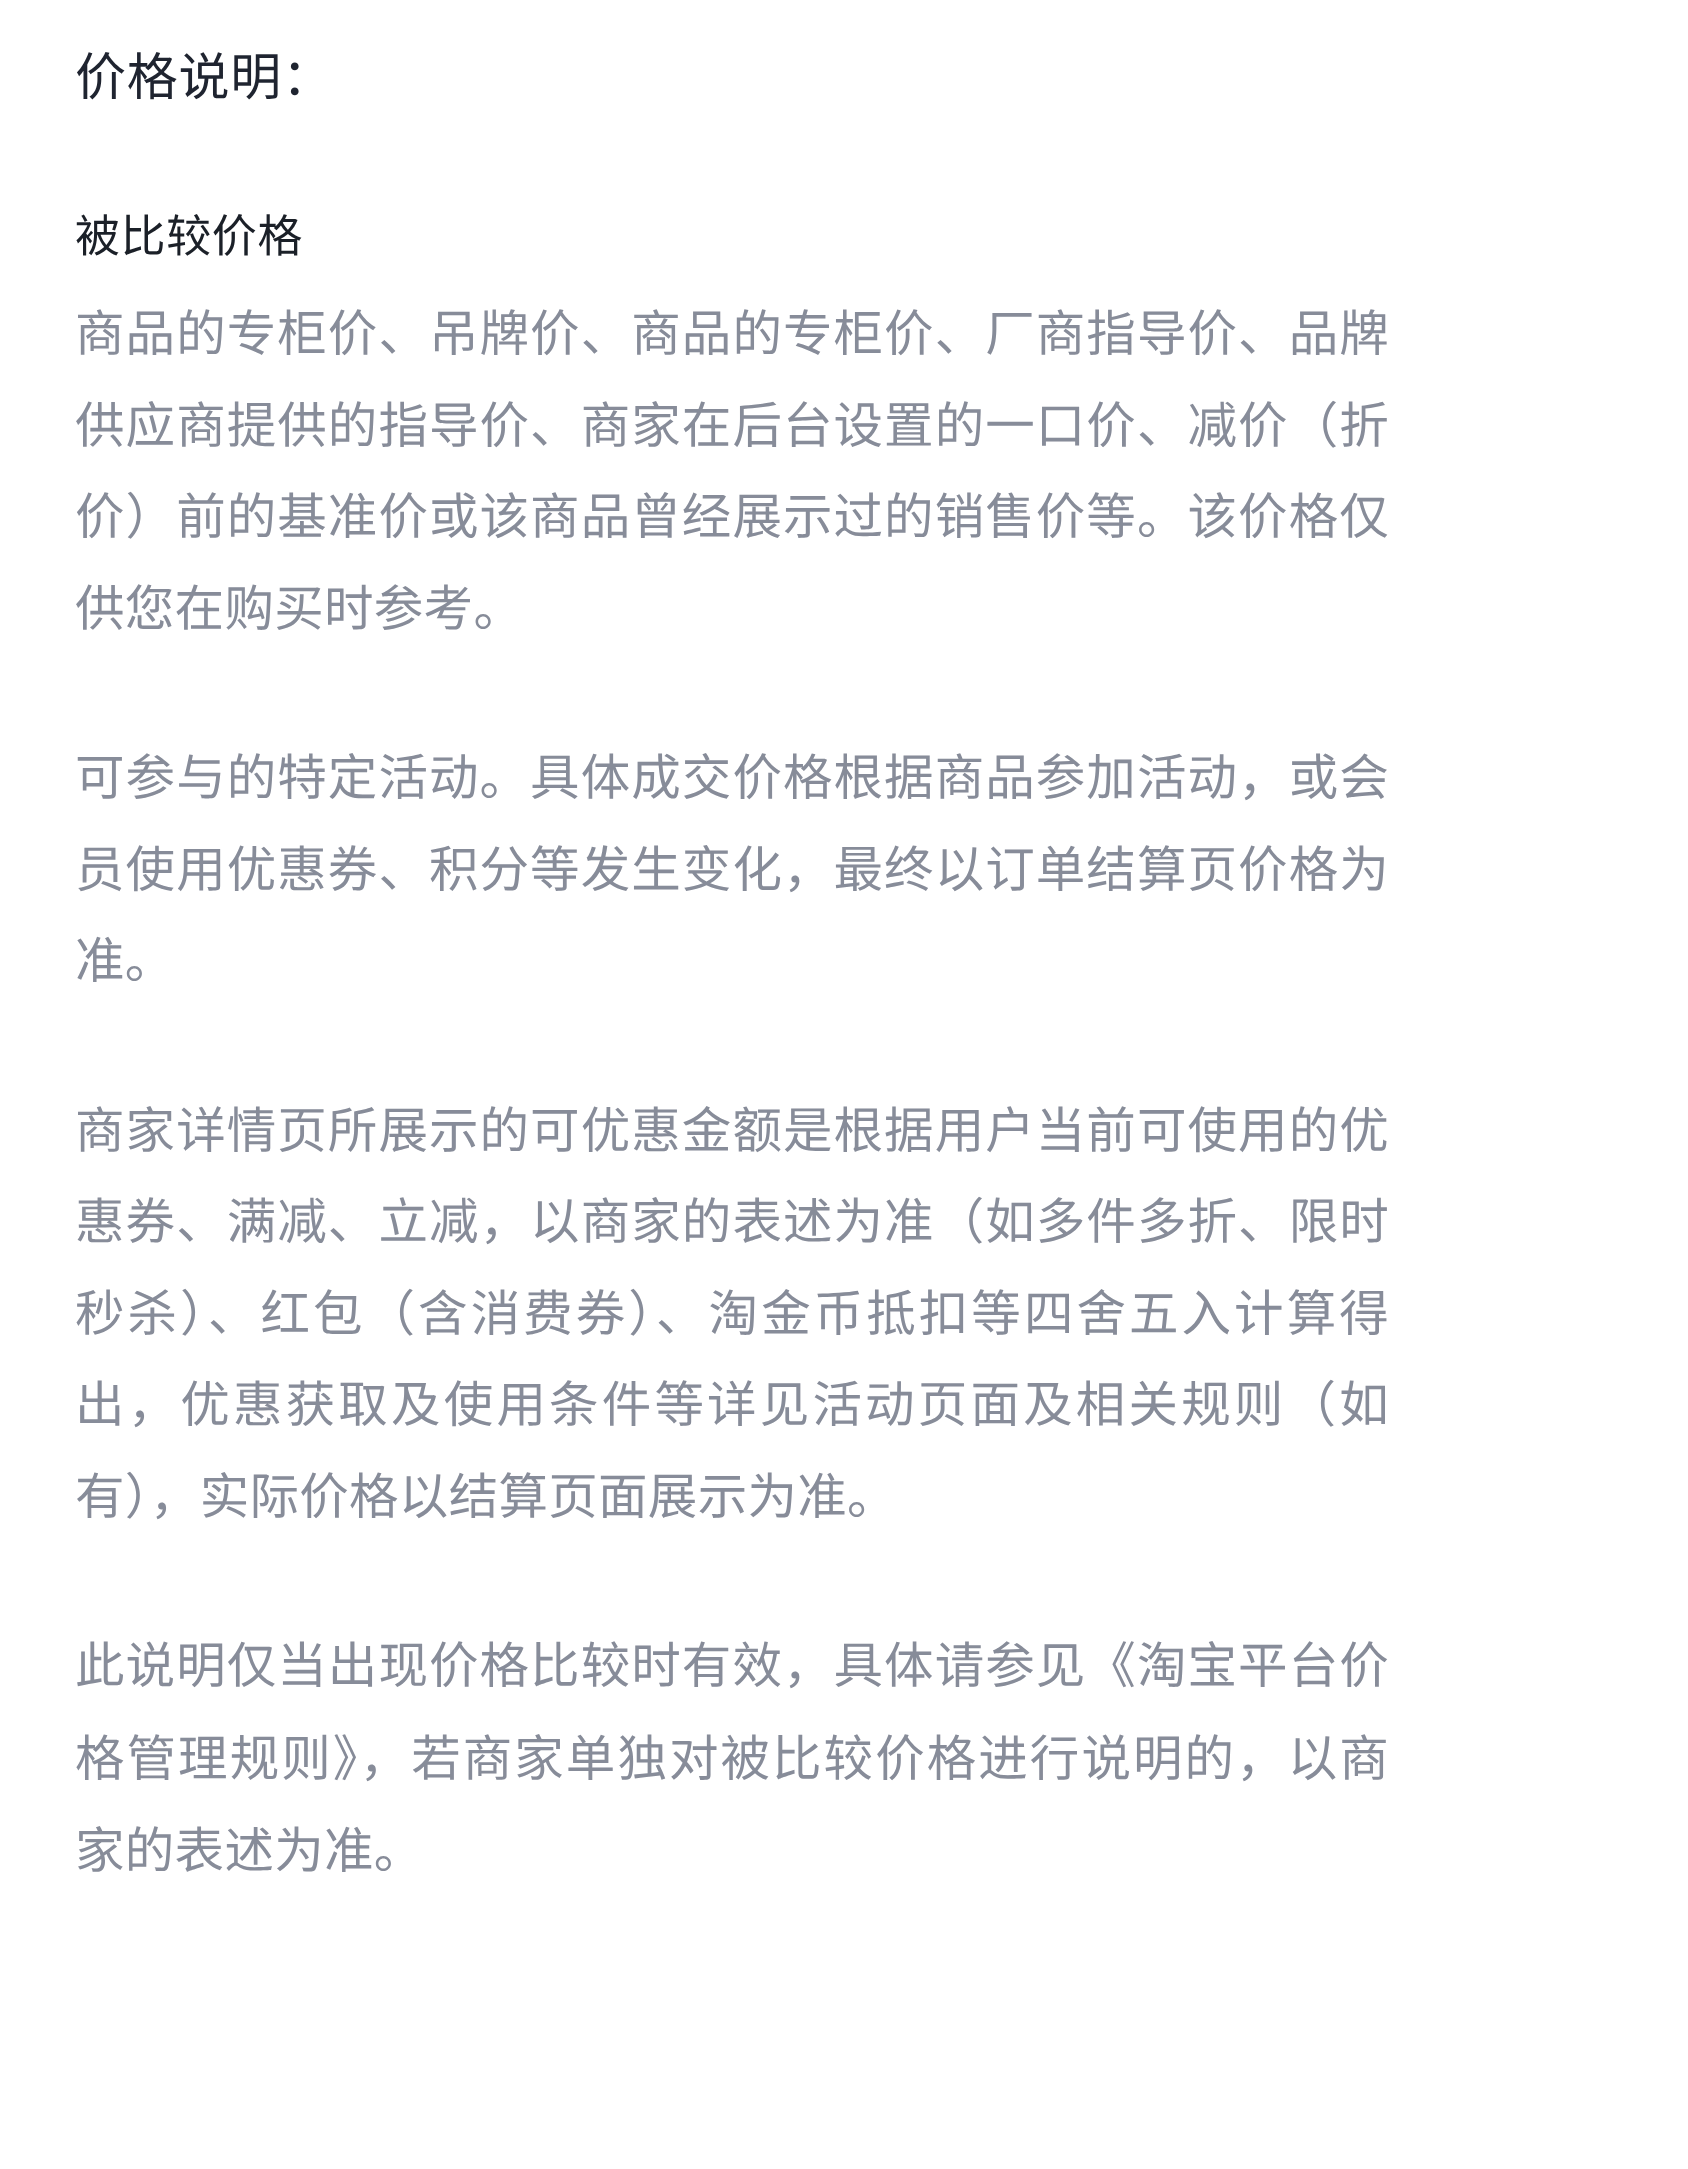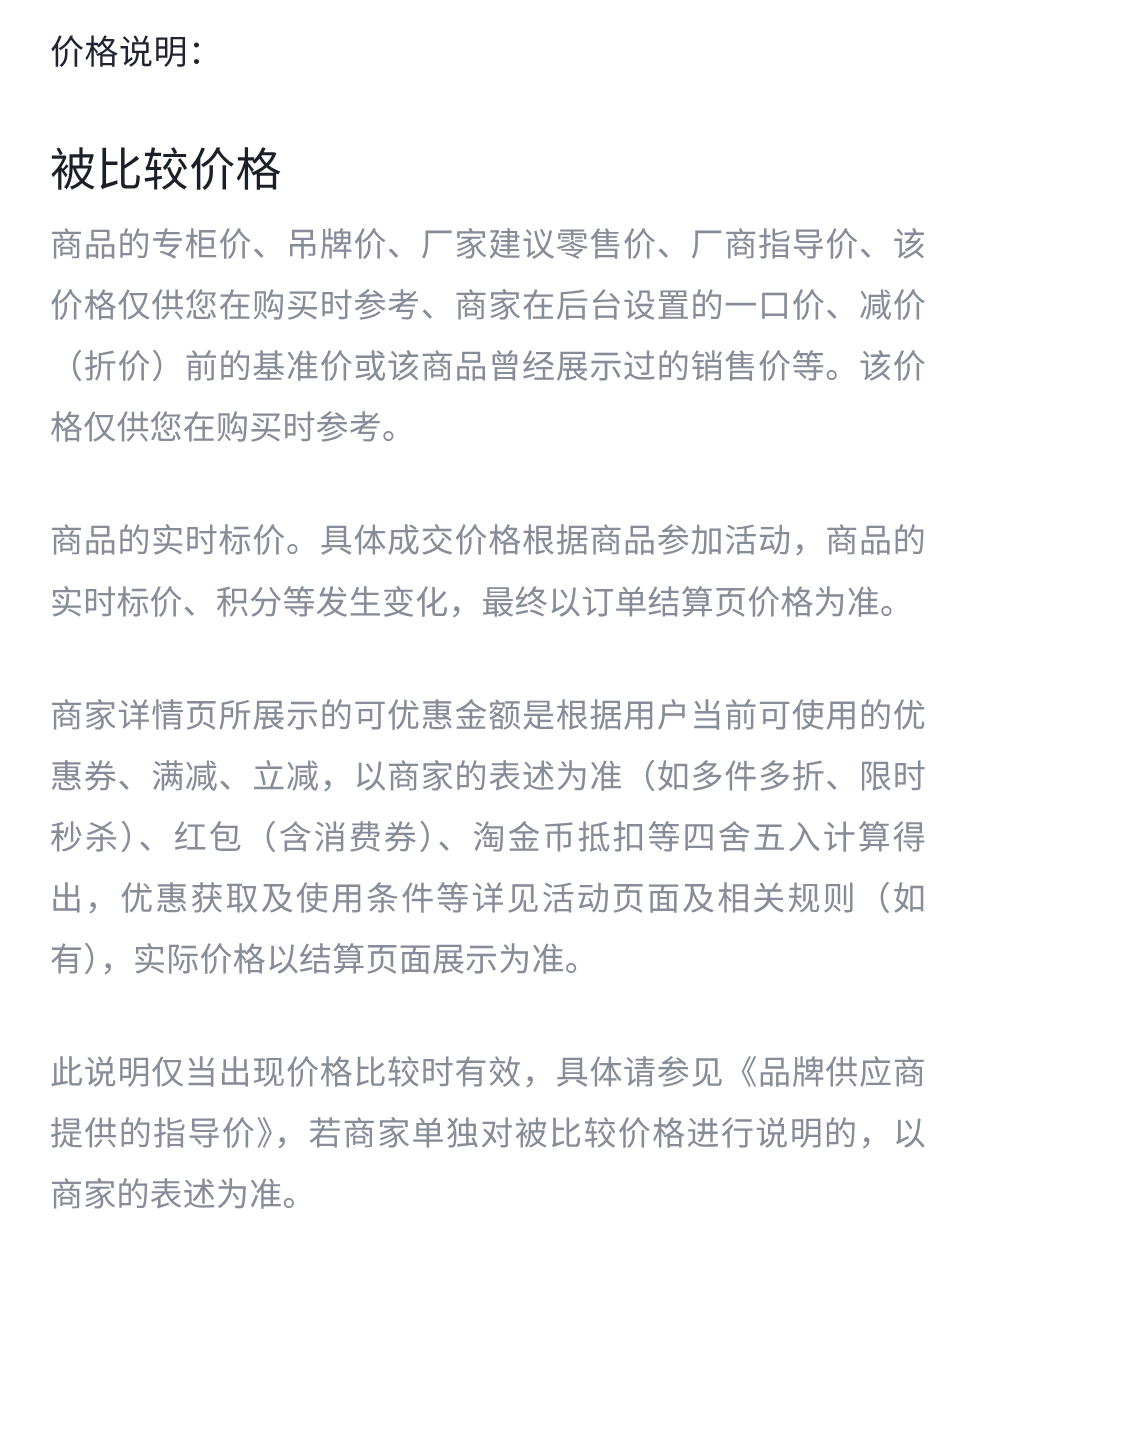--- a/index.html
+++ b/index.html
@@ -29,21 +29,21 @@
     margin: 0 0 62px 0;
     letter-spacing: 0.5px;
   }
   .section {
     margin-bottom: 52px;
   }
   .section:last-child {
     margin-bottom: 0;
   }
   .section-heading {
-    font-size: 46px;
+    font-size: 30px;
     line-height: 1.4;
     color: #1b2028;
     font-weight: 400;
     margin: 0 0 12px 0;
     letter-spacing: 0.4px;
   }
   .body-text {
     font-size: 33px;
     line-height: 1.85;
     color: #878c99;
@@ -61,22 +61,22 @@
 </style>
 </head>
 <body>
 
 <div class="page">
 
   <h1 class="doc-title">价格说明：</h1>
 
   <section class="section">
     <h2 class="section-heading">被比较价格</h2>
-    <p class="body-text">商品的专柜价、吊牌价、厂家建议零售价、厂商指导价、该价格仅供您在购买时参考、商家在后台设置的一口价、减价（折价）前的基准价或该商品曾经展示过的销售价等。该价格仅供您在购买时参考。</p>
+    <p class="body-text">商品的专柜价、吊牌价、商品的专柜价、厂商指导价、品牌供应商提供的指导价、商家在后台设置的一口价、减价（折价）前的基准价或该商品曾经展示过的销售价等。该价格仅供您在购买时参考。</p>
   </section>
 
   <section class="section">
-    <p class="body-text para-block">商品的实时标价。具体成交价格根据商品参加活动，商品的实时标价、积分等发生变化，最终以订单结算页价格为准。</p>
+    <p class="body-text para-block">可参与的特定活动。具体成交价格根据商品参加活动，或会员使用优惠券、积分等发生变化，最终以订单结算页价格为准。</p>
     <p class="body-text para-block">商家详情页所展示的可优惠金额是根据用户当前可使用的优惠券、满减、立减，以商家的表述为准（如多件多折、限时秒杀）、红包（含消费券）、淘金币抵扣等四舍五入计算得出，优惠获取及使用条件等详见活动页面及相关规则（如有），实际价格以结算页面展示为准。</p>
-    <p class="body-text">此说明仅当出现价格比较时有效，具体请参见《品牌供应商提供的指导价》，若商家单独对被比较价格进行说明的，以商家的表述为准。</p>
+    <p class="body-text">此说明仅当出现价格比较时有效，具体请参见《淘宝平台价格管理规则》，若商家单独对被比较价格进行说明的，以商家的表述为准。</p>
   </section>
 
 </div>
 
 </body></html>

